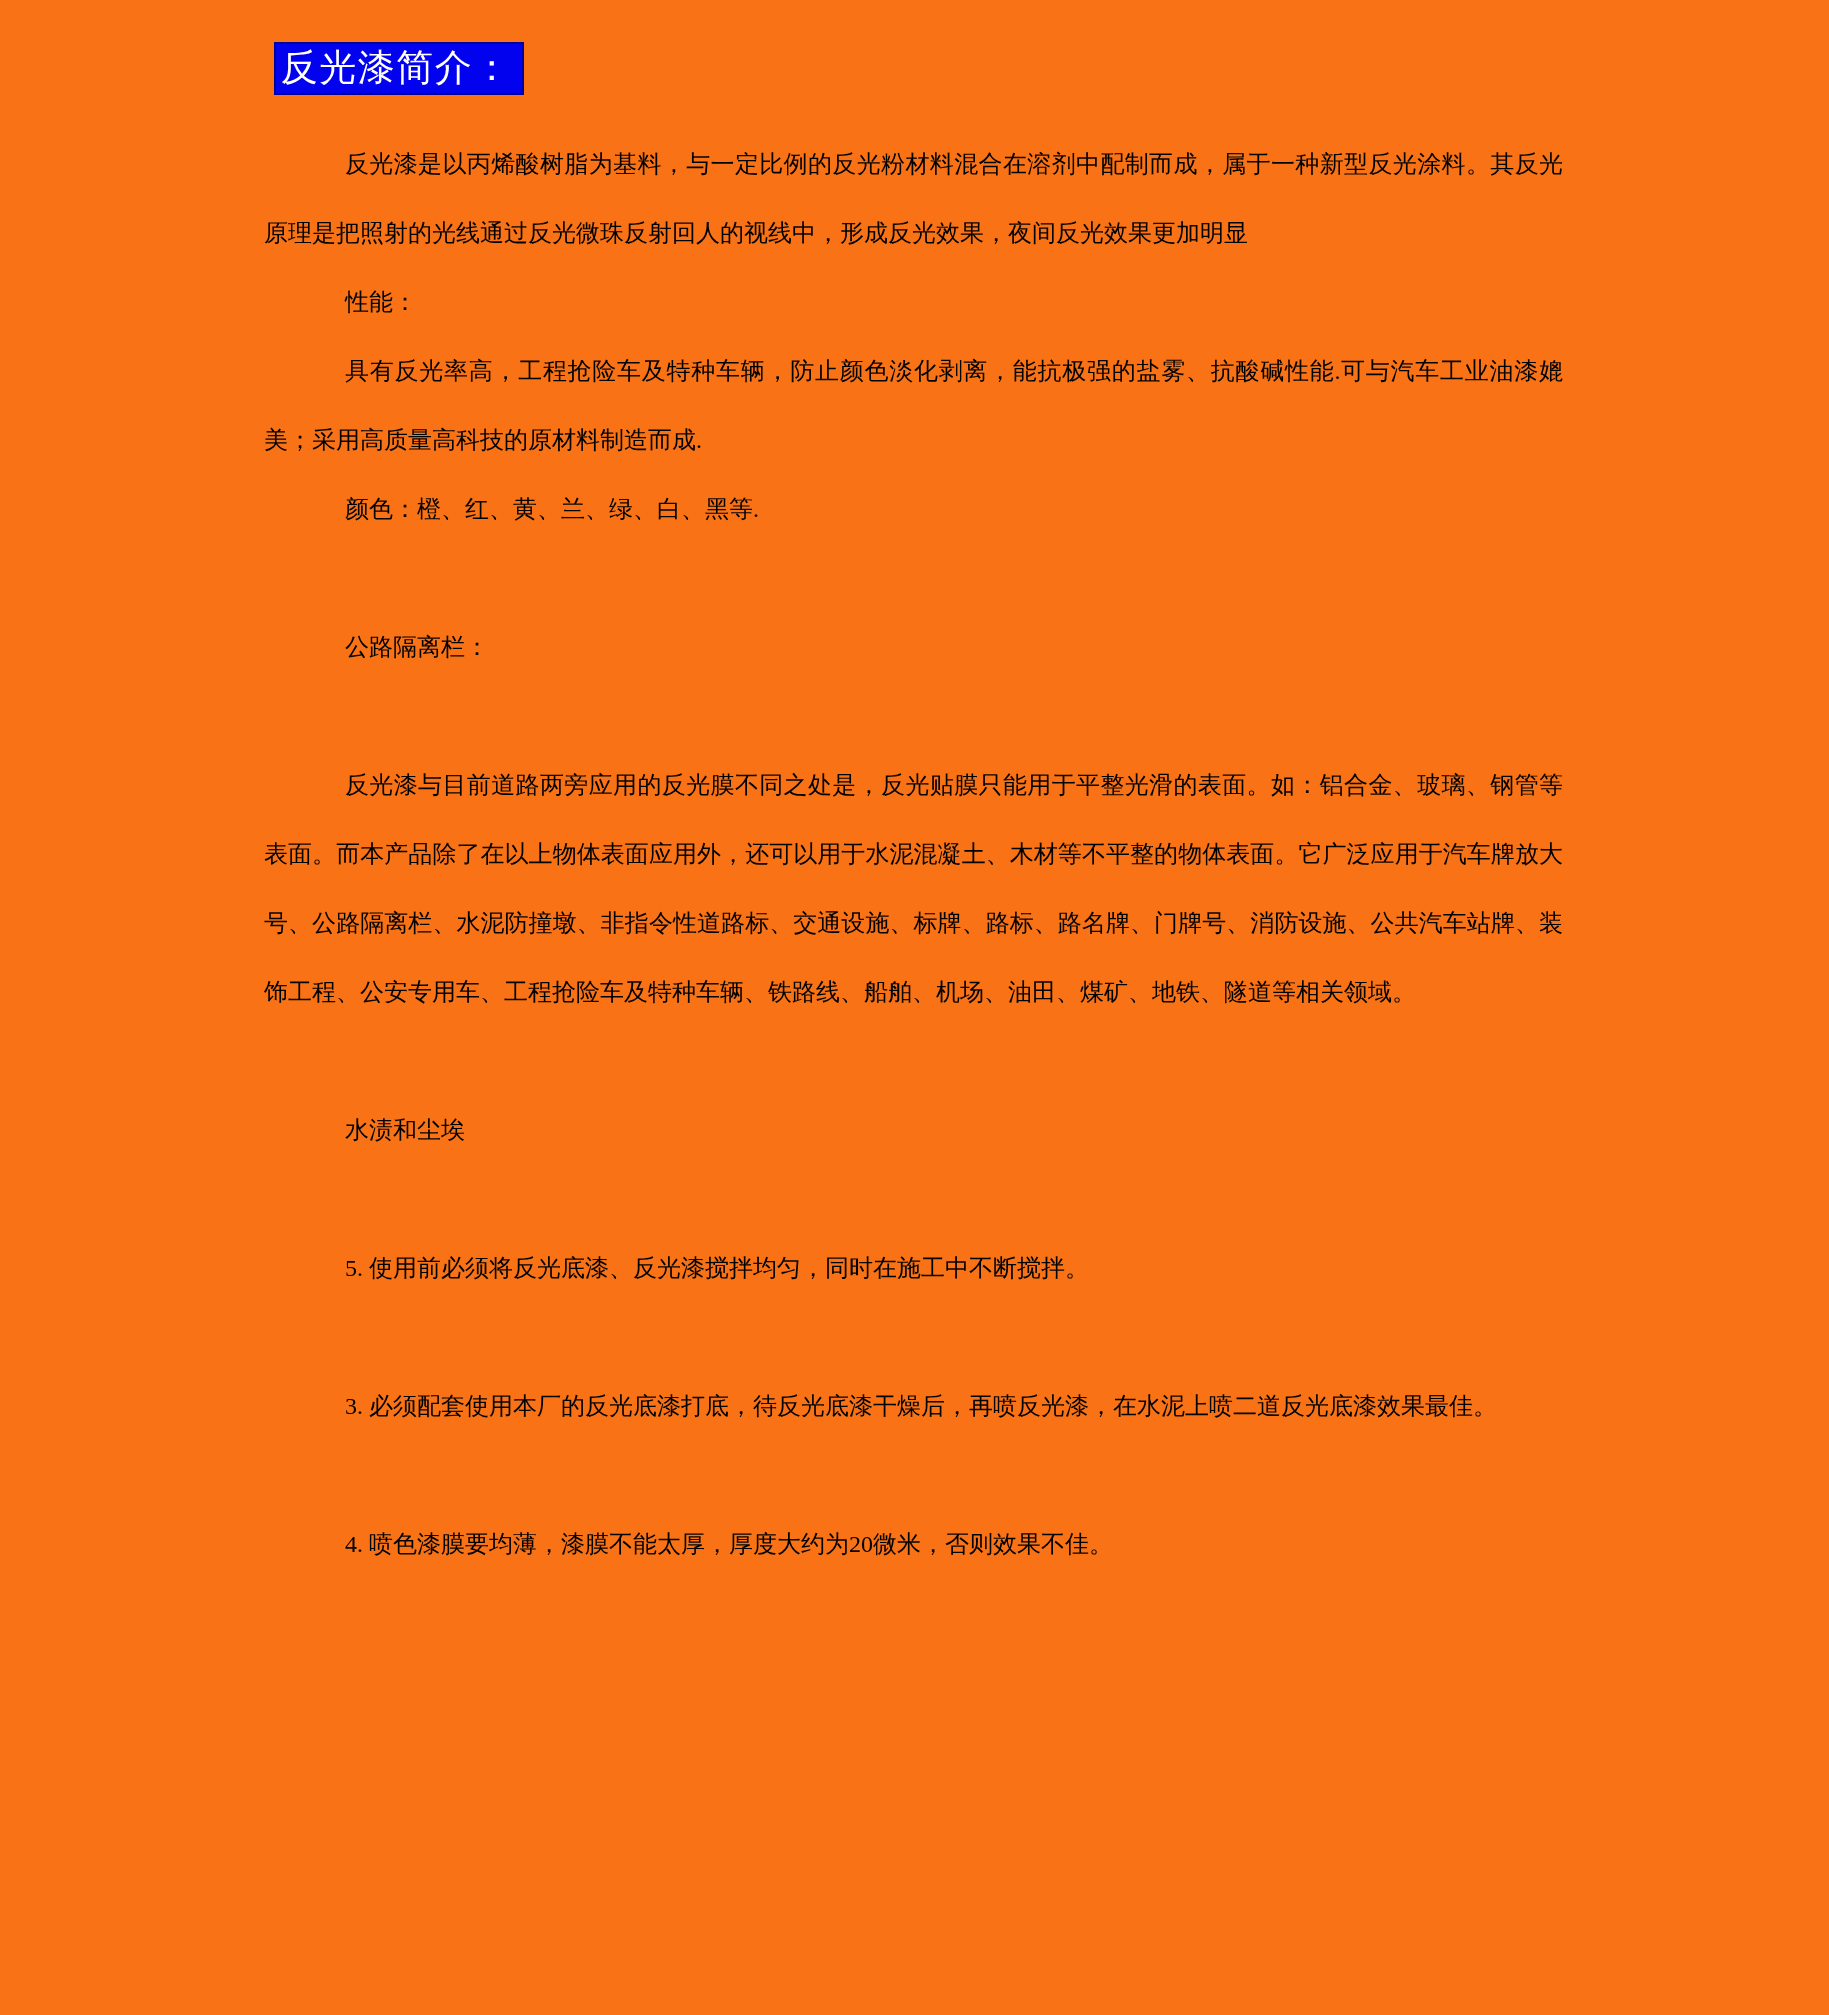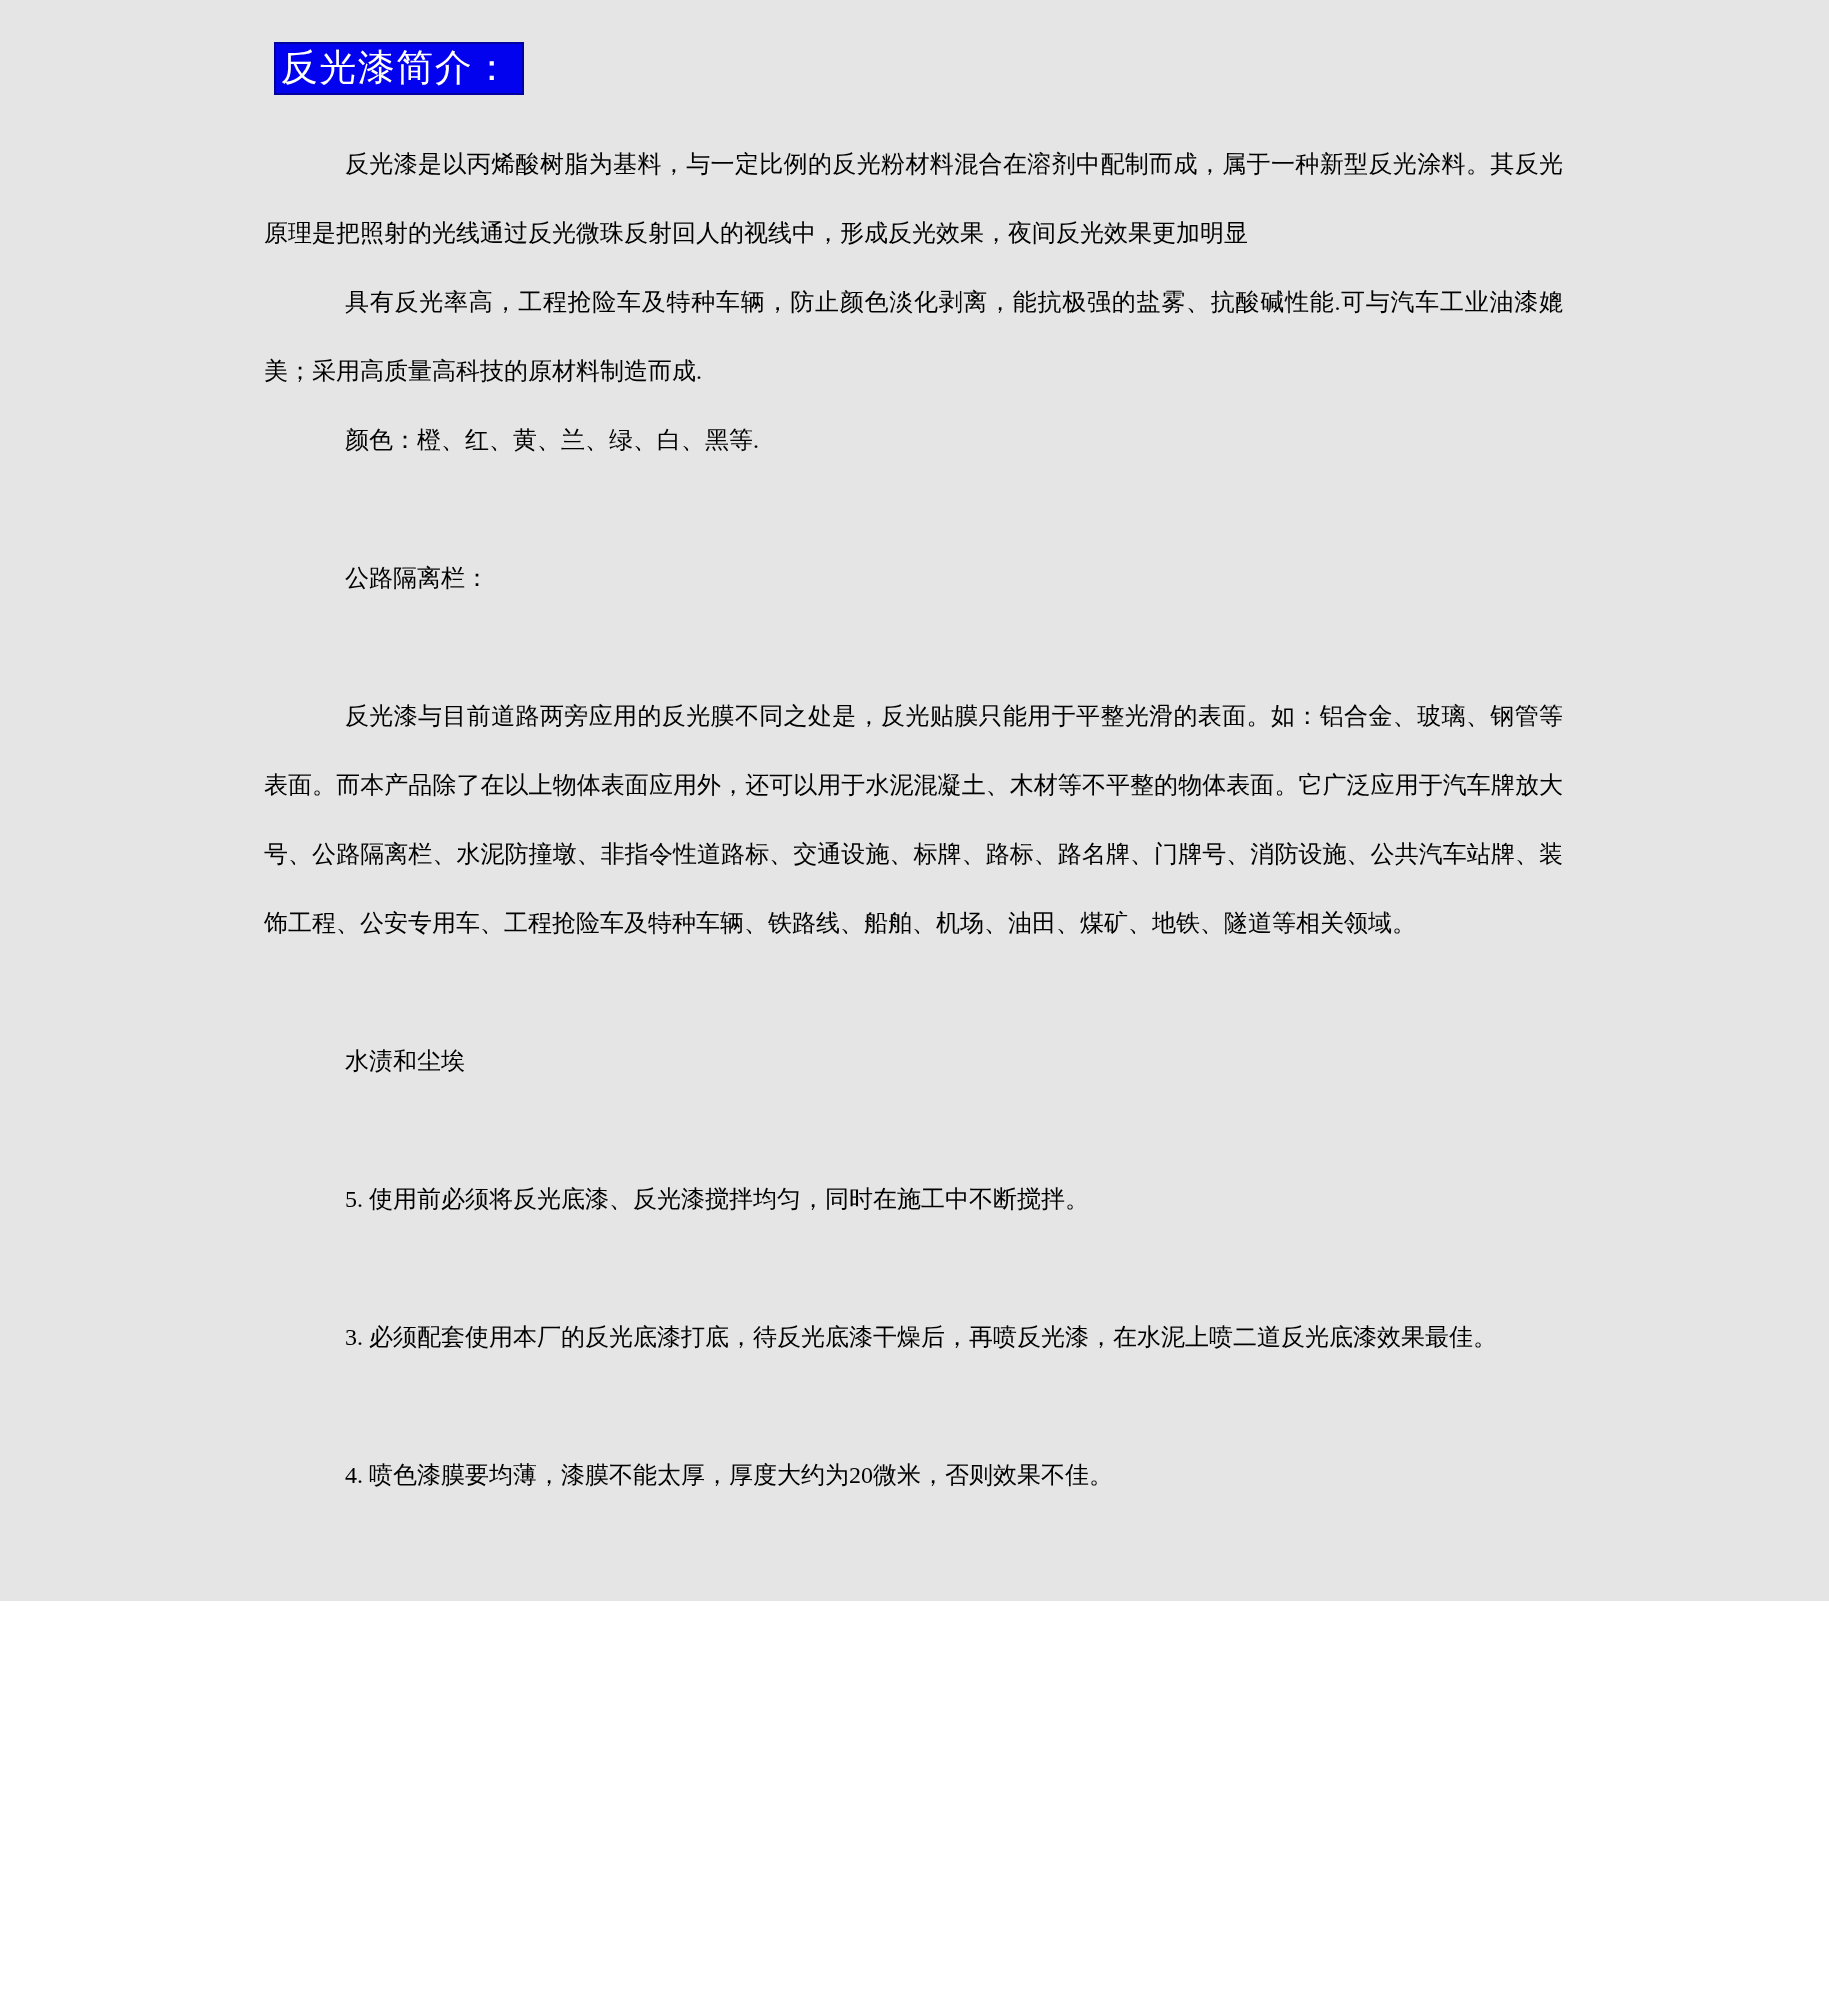--- a/index.html
+++ b/index.html
@@ -10,23 +10,23 @@
   body {
     width: 1830px;
     height: 2015px;
     overflow: hidden;
     font-family: "Liberation Serif", "DejaVu Serif", serif;
     color: #000000;
   }
   .page {
     box-sizing: border-box;
     width: 1830px;
-    height: 1601px;
+    height: 2015px;
     padding: 42px 267px 0 264px;
-    background: #e5e5e5;
+    background: #f97316;
   }
   .title-row {
     margin: 0 0 35px 10.3px;
   }
   .title {
     display: inline-block;
     background: #0202ee;
     color: #ffffff;
     border: 2.2px solid #0000a0;
     font-size: 37px;
@@ -53,20 +53,21 @@
 <body>
 
 <div class="page">
 
   <div class="title-row">
     <span class="title">反光漆简介：</span>
   </div>
 
   <p class="para indent">反光漆是以丙烯酸树脂为基料，与一定比例的反光粉材料混合在溶剂中配制而成，属于一种新型反光涂料。其反光原理是把照射的光线通过反光微珠反射回人的视线中，形成反光效果，夜间反光效果更加明显</p>
 
+  <p class="para indent">性能：</p>
 
   <p class="para indent">具有反光率高，工程抢险车及特种车辆，防止颜色淡化剥离，能抗极强的盐雾、抗酸碱性能.可与汽车工业油漆媲美；采用高质量高科技的原材料制造而成.</p>
 
   <p class="para indent">颜色：橙、红、黄、兰、绿、白、黑等.</p>
 
   <p class="para indent gap">公路隔离栏：</p>
 
   <p class="para indent gap">反光漆与目前道路两旁应用的反光膜不同之处是，反光贴膜只能用于平整光滑的表面。如：铝合金、玻璃、钢管等表面。而本产品除了在以上物体表面应用外，还可以用于水泥混凝土、木材等不平整的物体表面。它广泛应用于汽车牌放大号、公路隔离栏、水泥防撞墩、非指令性道路标、交通设施、标牌、路标、路名牌、门牌号、消防设施、公共汽车站牌、装饰工程、公安专用车、工程抢险车及特种车辆、铁路线、船舶、机场、油田、煤矿、地铁、隧道等相关领域。</p>
 
   <p class="para indent gap">水渍和尘埃</p>

